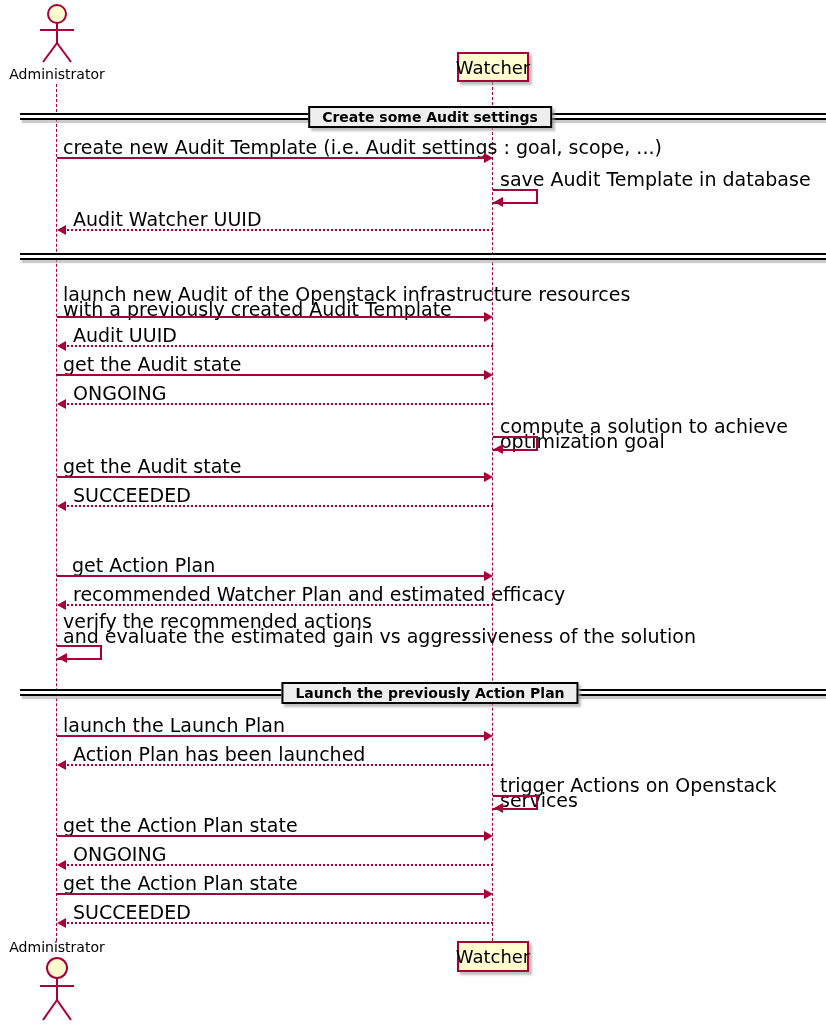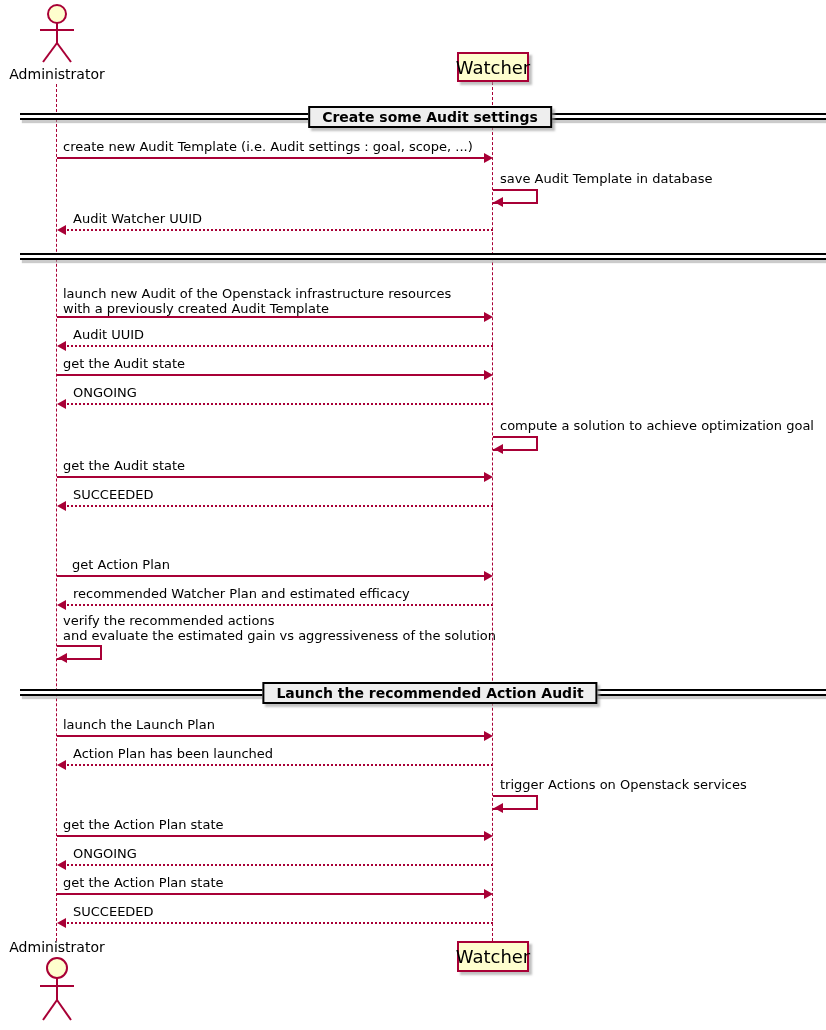--- a/index.html
+++ b/index.html
@@ -21,21 +21,21 @@
     position:absolute;left:0;right:0;top:7px;height:3px;background:#fff;
     border-top:2px solid #000;border-bottom:2px solid #000;
     box-shadow:2px 3px 1px rgba(160,160,160,0.55);
   }
   .divider-box{
     position:absolute;left:410px;top:0;transform:translateX(-50%);
     padding:1px 12px;background:#EEEEEE;border:2px solid #000;
     font-size:14px;font-weight:bold;white-space:nowrap;
     box-shadow:3px 3px 2px rgba(150,150,150,0.6);
   }
-  .msg-text{position:absolute;font-size:13px;line-height:14.5px;white-space:pre-line;}
+  .msg-text{position:absolute;font-size:19px;line-height:14.5px;white-space:pre-line;}
   .line{position:absolute;height:0;}
   .line.solid{border-top:2px solid #A80036;}
   .line.dashed{border-top:2px dotted #A80036;}
   .head{position:absolute;width:0;height:0;border-top:5px solid transparent;border-bottom:5px solid transparent;}
   .head.right{border-left:9px solid #A80036;}
   .head.left{border-right:9px solid #A80036;}
   .loop{position:absolute;width:45px;height:15px;box-sizing:border-box;
     border:2px solid #A80036;border-left:none;}
 </style>
 </head>
@@ -48,21 +48,21 @@
 
   <div class="divider" style="top:106px">
     <div class="divider-line"></div>
     <div class="divider-box">Create some Audit settings</div>
   </div>
   <div class="divider" style="top:246px">
     <div class="divider-line"></div>
   </div>
   <div class="divider" style="top:682px">
     <div class="divider-line"></div>
-    <div class="divider-box">Launch the recommended Action Audit</div>
+    <div class="divider-box">Launch the previously Action Plan</div>
   </div>
 
   <div class="actor" style="left:0;top:3px">
     <svg width="52" height="62" viewBox="0 0 52 62">
       <circle cx="26" cy="11" r="9" fill="#FEFECE" stroke="#A80036" stroke-width="2"></circle>
       <line x1="26" y1="20" x2="26" y2="40" stroke="#A80036" stroke-width="2"></line>
       <line x1="9" y1="27" x2="43" y2="27" stroke="#A80036" stroke-width="2"></line>
       <line x1="26" y1="40" x2="12" y2="59" stroke="#A80036" stroke-width="2"></line>
       <line x1="26" y1="40" x2="40" y2="59" stroke="#A80036" stroke-width="2"></line>
     </svg>

